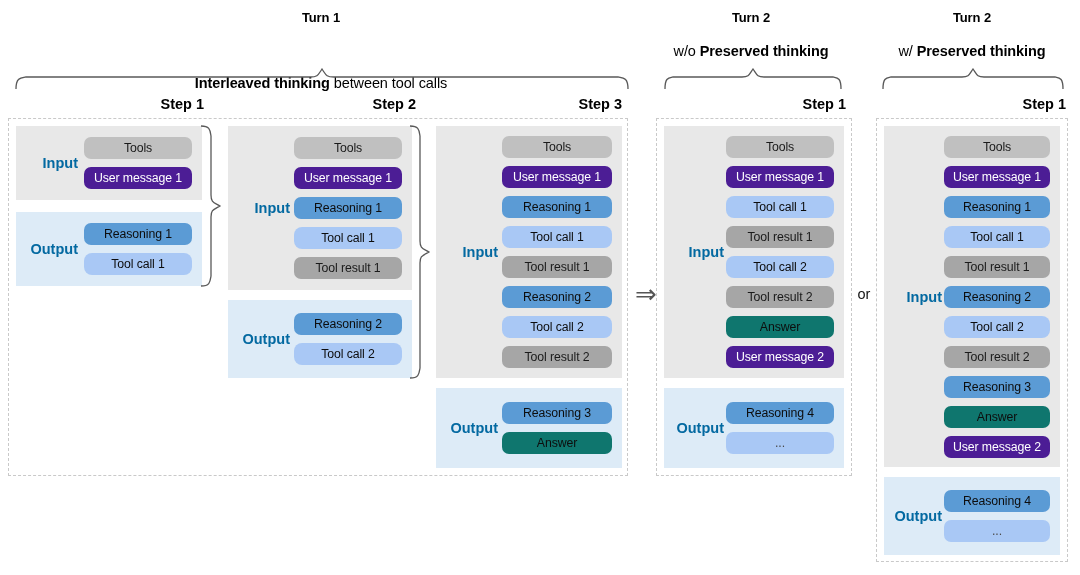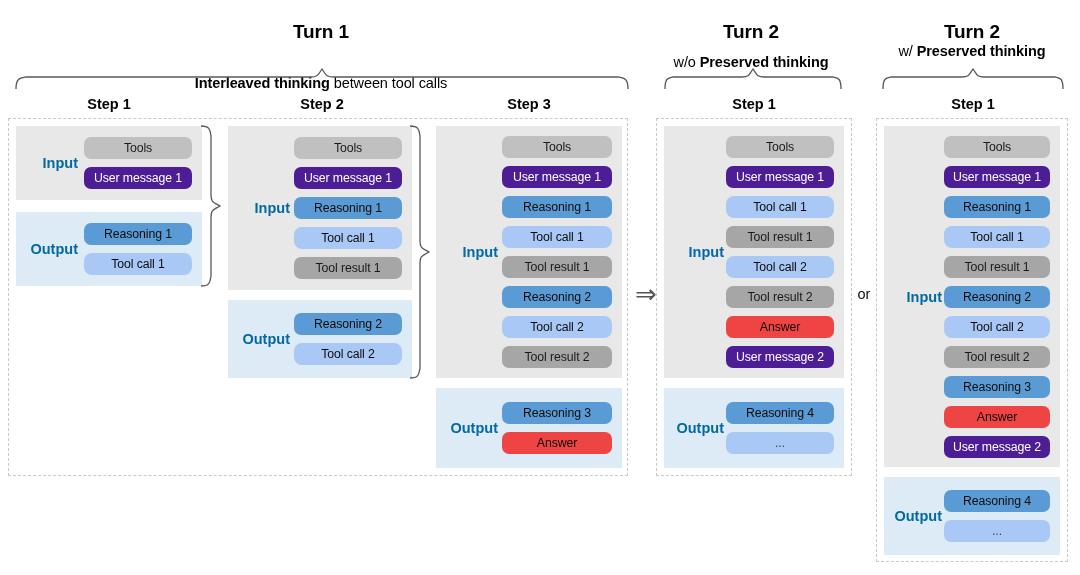--- a/index.html
+++ b/index.html
@@ -6,29 +6,29 @@
   body{
     width:1080px;height:575px;position:relative;overflow:hidden;
     font-family:"Liberation Sans","DejaVu Sans",sans-serif;
     color:#000;
     -webkit-font-smoothing:antialiased;
   }
   .abs{position:absolute;}
 
   
   .turn-title{
-    font-size:19px;font-weight:bold;text-align:center;letter-spacing:-0.1px;margin-top:11px;
+    font-size:13px;font-weight:bold;text-align:center;letter-spacing:-0.1px;
   }
   .turn-sub{
     font-size:14.5px;text-align:center;font-weight:normal;letter-spacing:-0.1px;
     white-space:nowrap;
   }
   .turn-sub b{font-weight:bold;}
   .step-title{
-    font-size:14.5px;font-weight:bold;text-align:center;
+    font-size:14.5px;font-weight:bold;text-align:right;
   }
 
   
   .brace{position:absolute;pointer-events:none;}
   .brace path{fill:none;stroke:#595959;stroke-width:1.3;}
 
   
   .group{
     position:absolute;
     border:1px dashed #c9c9c9;
@@ -59,42 +59,42 @@
     margin:4px 0;
     white-space:nowrap;overflow:hidden;
     letter-spacing:-0.1px;
   }
   
   .pill.tools       {background:#c0c0c0;color:#1a1a1a;}
   .pill.usermsg     {background:#4c1d95;color:#ffffff;}
   .pill.reasoning   {background:#5b9bd5;color:#0d0d0d;}
   .pill.toolcall    {background:#a9c8f5;color:#0d0d0d;border-radius:8px;}
   .pill.toolresult  {background:#a6a6a6;color:#1a1a1a;}
-  .pill.answer      {background:#ef4444;color:#0d0d0d;}
+  .pill.answer      {background:#0f766e;color:#0d0d0d;}
   .pill.ellipsis    {background:#a9c8f5;color:#4a4a4a;}
 
   
   .arrow-sym{
     position:absolute;font-size:26px;line-height:1;color:#555;
     font-family:"DejaVu Sans",sans-serif;
   }
   .or-sym{
     position:absolute;font-size:14.5px;line-height:1;color:#111;
   }
 </style>
 </head>
 <body>
 
 <div class="abs turn-title" style="left:16px;top:10px;width:610px;">Turn 1</div>
 <div class="abs turn-sub" style="left:16px;top:43px;width:610px;margin-top:32px;">
   <span><b>Interleaved thinking</b></span><span> between tool calls</span>
 </div>
 
 <div class="abs turn-title" style="left:660px;top:10px;width:182px;">Turn 2</div>
-<div class="abs turn-sub" style="left:645px;top:54px;width:212px;">
+<div class="abs turn-sub" style="left:645px;top:43px;width:212px;">
   <span>w/o </span><span><b>Preserved thinking</b></span>
 </div>
 
 <div class="abs turn-title" style="left:878px;top:10px;width:188px;">Turn 2</div>
 <div class="abs turn-sub" style="left:866px;top:43px;width:212px;">
   <span>w/ </span><span><b>Preserved thinking</b></span>
 </div>
 
 <svg class="brace" style="left:14px;top:68px;" width="616" height="22" viewBox="0 0 616 22">
   <path d="M2,21 C2,10 6,10 12,9 L296,9 C304,9 304,7 308,1 C312,7 312,9 320,9 L604,9 C610,10 614,10 614,21"></path>

